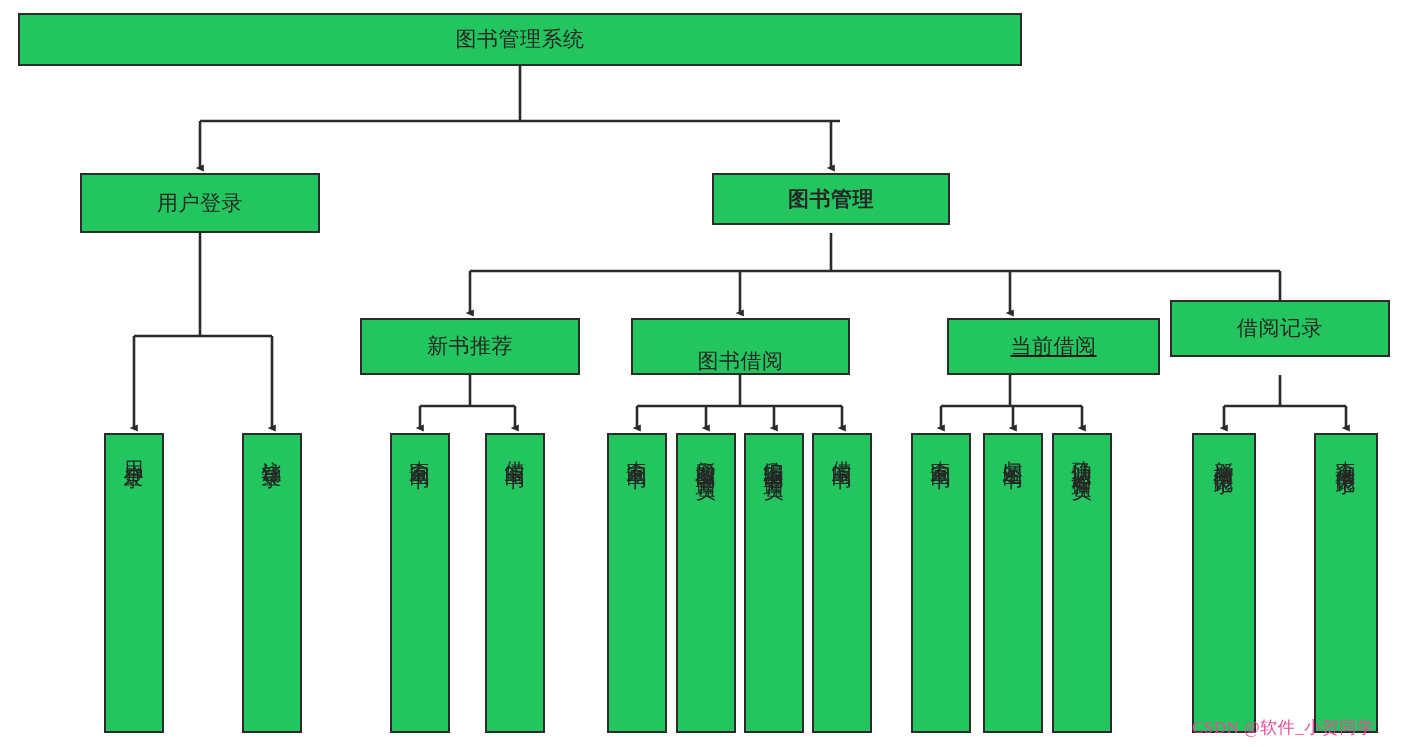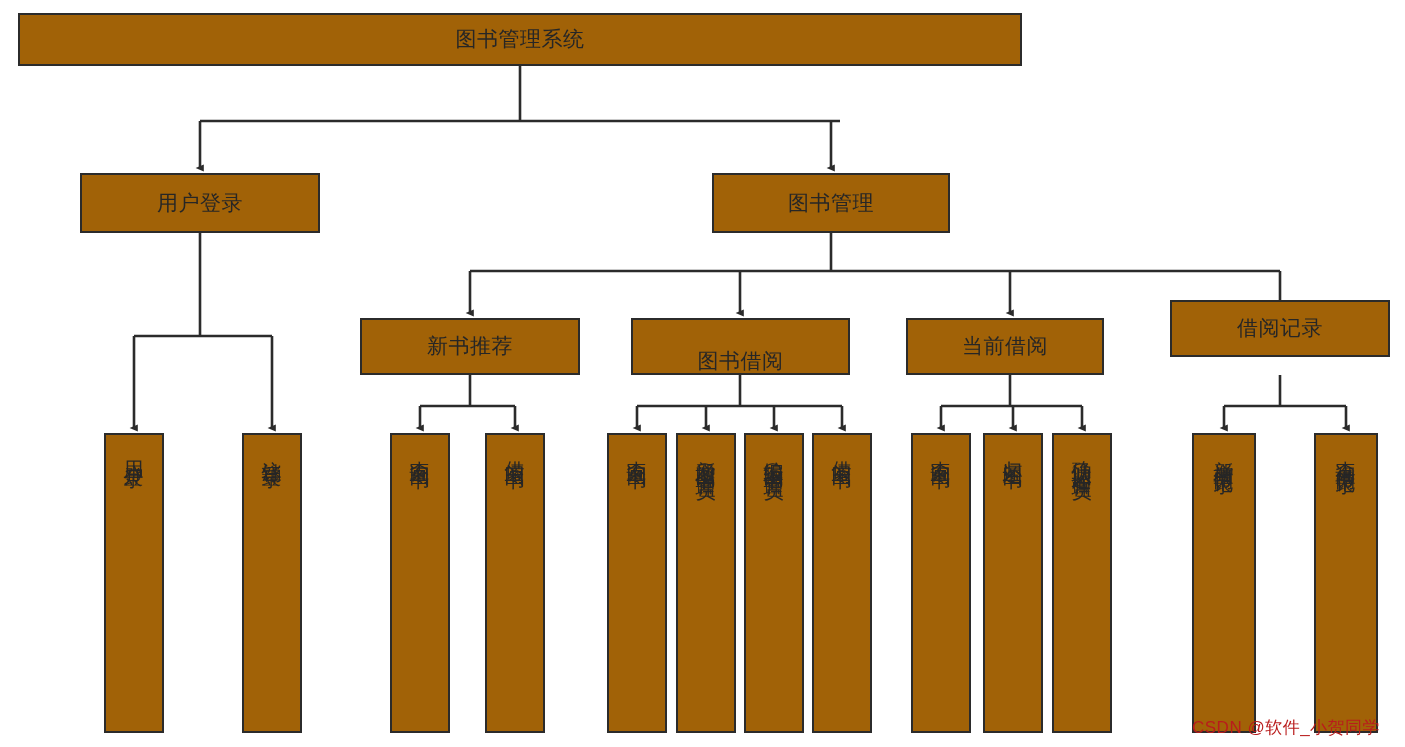--- a/index.html
+++ b/index.html
@@ -22,21 +22,21 @@
   #edge-layer {
     position: absolute;
     left: 0;
     top: 0;
     width: 1405px;
     height: 747px;
   }
   .node {
     position: absolute;
     box-sizing: border-box;
-    background: #a16207;
+    background: #22c55e;
     border: 2px solid #2b2b2b;
     display: flex;
     align-items: center;
     justify-content: center;
     z-index: 3;
   }
   .node-label {
     font-size: 21px;
     line-height: 1.15;
     color: #262626;
@@ -54,24 +54,24 @@
     font-size: 20px;
     letter-spacing: 3px;
     line-height: 1;
     white-space: normal;
     text-align: left;
   }
   .watermark {
     position: absolute;
     z-index: 6;
     font-size: 17px;
-    color: #b91c1c;
+    color: #ec4899;
     letter-spacing: 0.5px;
     white-space: nowrap;
-    font-family: Liberation Sans, sans-serif;
+    font-family: Liberation Serif, serif;
   }
 </style>
 </head>
 <body>
 
 <div id="diagram-root">
 
   <svg id="edge-layer" viewBox="0 0 1405 747" width="1405" height="747" xmlns="http://www.w3.org/2000/svg">
     <defs>
       <marker id="arrowhead" markerWidth="9" markerHeight="9" refX="4.2" refY="4.2" orient="auto" markerUnits="userSpaceOnUse">
@@ -122,31 +122,31 @@
     </g>
   </svg>
 
   <div class="node" style="left:18px; top:13px; width:1004px; height:53px;">
     <span class="node-label">图书管理系统</span>
   </div>
 
   <div class="node" style="left:80px; top:173px; width:240px; height:60px;">
     <span class="node-label">用户登录</span>
   </div>
-  <div class="node" style="left:712px; top:173px; width:238px; height:60px;">
+  <div class="node" style="left:712px; top:173px; width:238px; height:52px;font-weight:bold;">
     <span class="node-label">图书管理</span>
   </div>
 
   <div class="node" style="left:360px; top:318px; width:220px; height:57px;">
     <span class="node-label">新书推荐</span>
   </div>
   <div class="node" style="left:631px; top:318px; width:219px; height:57px;align-items:flex-end;">
     <span class="node-label">图书借阅</span>
   </div>
-  <div class="node" style="left:906px; top:318px; width:198px; height:57px;">
+  <div class="node" style="left:947px; top:318px; width:213px; height:57px;text-decoration:underline;">
     <span class="node-label">当前借阅</span>
   </div>
   <div class="node" style="left:1170px; top:300px; width:220px; height:57px;">
     <span class="node-label">借阅记录</span>
   </div>
 
   <div class="node leaf" style="left:104px; top:433px; width:60px; height:300px;">
     <span class="node-label">用户登录</span>
   </div>
   <div class="node leaf" style="left:242px; top:433px; width:60px; height:300px;">

